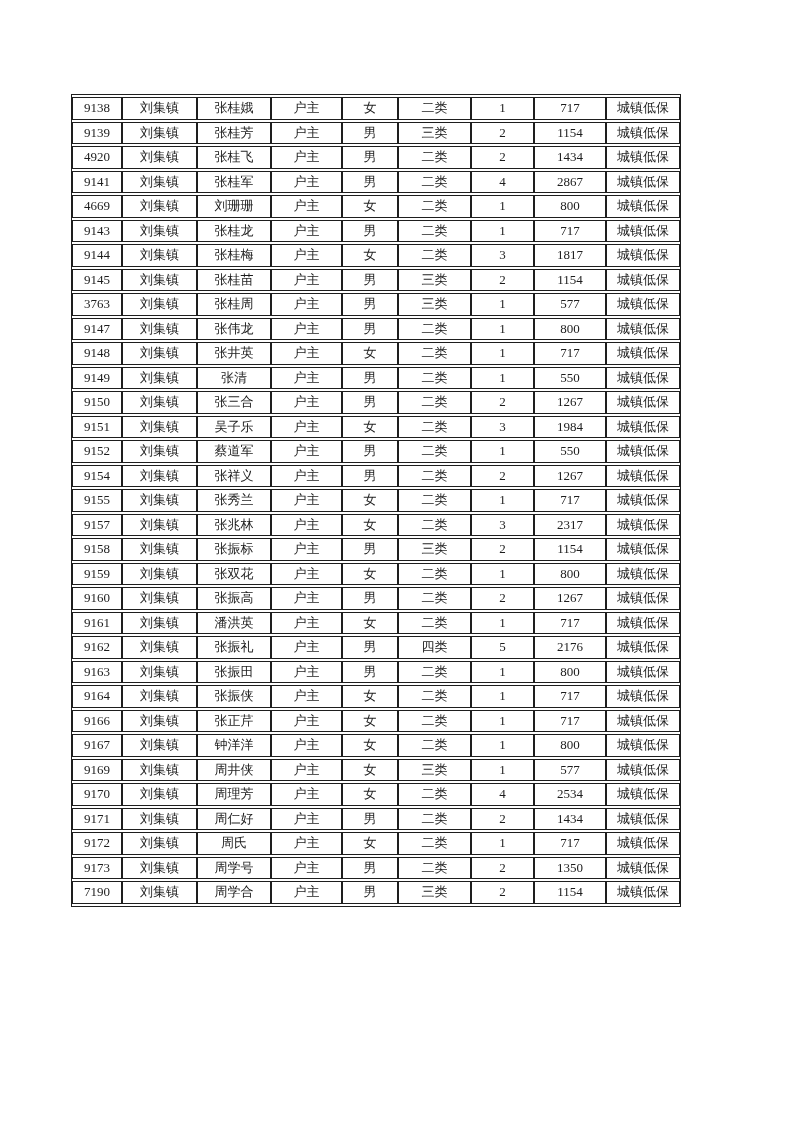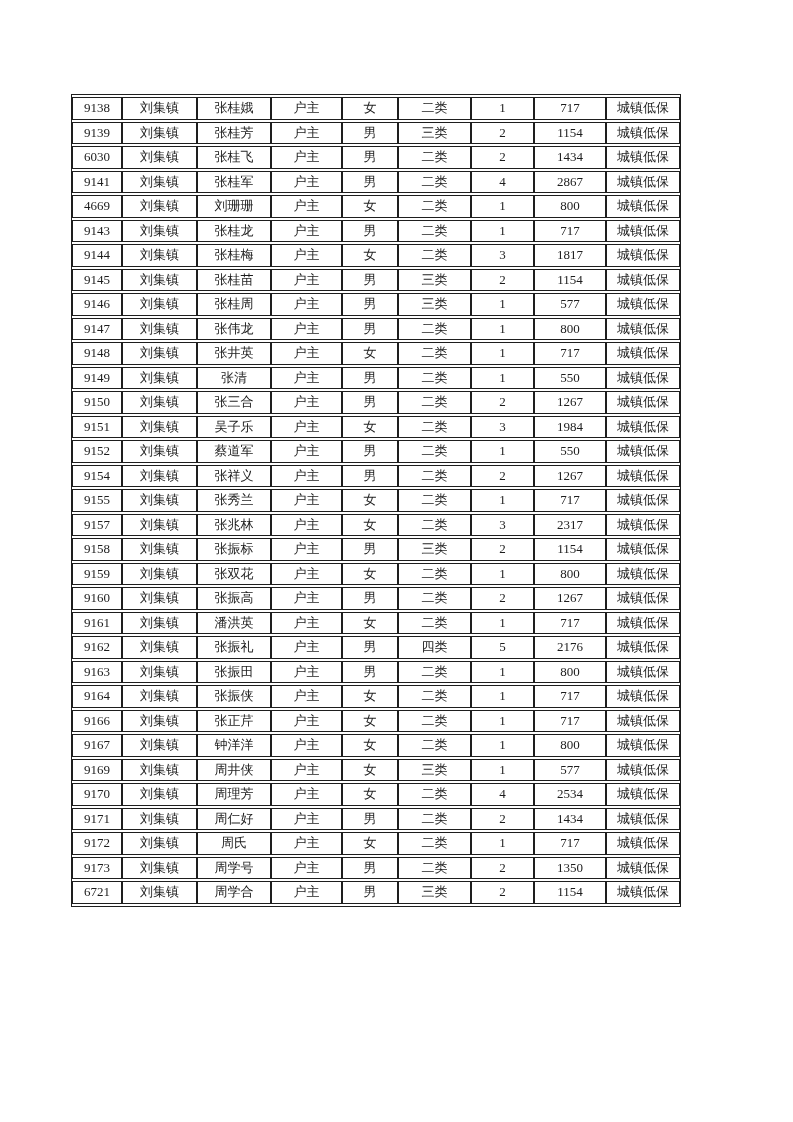--- a/index.html
+++ b/index.html
@@ -82,21 +82,21 @@
           <td>刘集镇</td>
           <td>张桂芳</td>
           <td>户主</td>
           <td>男</td>
           <td>三类</td>
           <td>2</td>
           <td>1154</td>
           <td>城镇低保</td>
         </tr>
         <tr>
-          <td>6030</td>
+          <td>4920</td>
           <td>刘集镇</td>
           <td>张桂飞</td>
           <td>户主</td>
           <td>男</td>
           <td>二类</td>
           <td>2</td>
           <td>1434</td>
           <td>城镇低保</td>
         </tr>
         <tr>
@@ -148,21 +148,21 @@
           <td>刘集镇</td>
           <td>张桂苗</td>
           <td>户主</td>
           <td>男</td>
           <td>三类</td>
           <td>2</td>
           <td>1154</td>
           <td>城镇低保</td>
         </tr>
         <tr>
-          <td>9146</td>
+          <td>3763</td>
           <td>刘集镇</td>
           <td>张桂周</td>
           <td>户主</td>
           <td>男</td>
           <td>三类</td>
           <td>1</td>
           <td>577</td>
           <td>城镇低保</td>
         </tr>
         <tr>
@@ -412,21 +412,21 @@
           <td>刘集镇</td>
           <td>周学号</td>
           <td>户主</td>
           <td>男</td>
           <td>二类</td>
           <td>2</td>
           <td>1350</td>
           <td>城镇低保</td>
         </tr>
         <tr>
-          <td>6721</td>
+          <td>7190</td>
           <td>刘集镇</td>
           <td>周学合</td>
           <td>户主</td>
           <td>男</td>
           <td>三类</td>
           <td>2</td>
           <td>1154</td>
           <td>城镇低保</td>
         </tr>
       </tbody>

